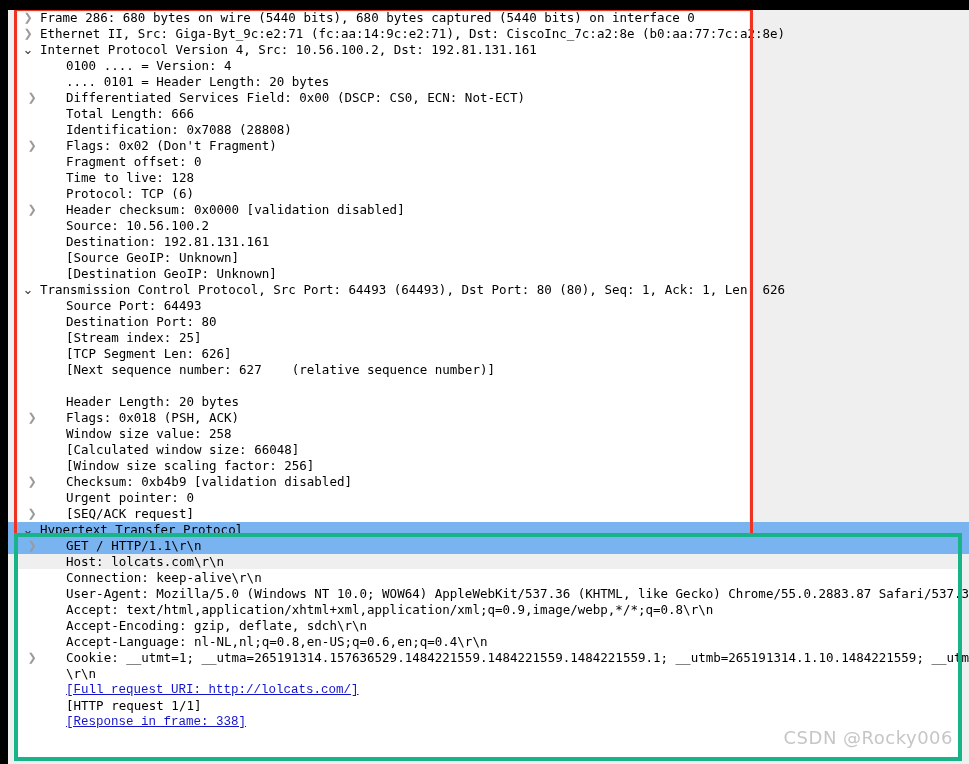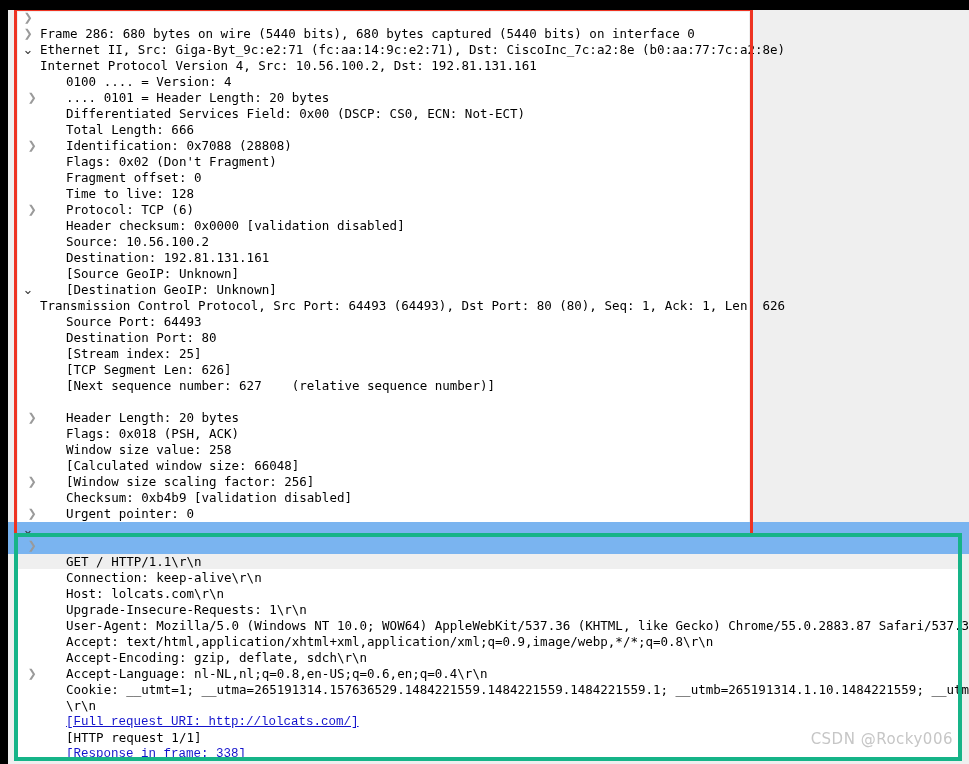--- a/index.html
+++ b/index.html
@@ -80,21 +80,20 @@
     user-select: none;
   }
   .row .gutter.d1 { left: 18px; width: 20px; }
   .row .gutter.d2 { left: 18px; width: 28px; }
   .row .txt {
     position: absolute;
     left: 40px; top: 0;
     height: 16px;
     line-height: 16px;
     white-space: pre;
-    margin-top: 16px;
   }
   
   .ind1 .txt { left: 40px; }
   .ind2 .txt { left: 66px; }
   .row.sel-full {
     background: #7ab4f0;
   }
 
   
   .http-white {
@@ -129,21 +128,21 @@
     text-decoration: underline;
     font-family: Liberation Mono, monospace;
   }
 
   
   .watermark {
     position: absolute;
     right: 16px; bottom: 16px;
     color: #c6c6c6;
     font-family: "DejaVu Sans", "Liberation Sans", sans-serif;
-    font-size: 15px;
+    font-size: 18px;
     letter-spacing: 0.5px;
     z-index: 50;
     user-select: none;
   }
 
   
   .top-strip {
     position: absolute;
     left: 0; top: 0;
     width: 969px; height: 10px;
@@ -198,23 +197,22 @@
       <div class="row ind2"><span class="gutter d2"></span><span class="txt">Header Length: 20 bytes</span></div>
       <div class="row ind2"><span class="gutter d2">❯</span><span class="txt">Flags: 0x018 (PSH, ACK)</span></div>
       <div class="row ind2"><span class="gutter d2"></span><span class="txt">Window size value: 258</span></div>
       <div class="row ind2"><span class="gutter d2"></span><span class="txt">[Calculated window size: 66048]</span></div>
       <div class="row ind2"><span class="gutter d2"></span><span class="txt">[Window size scaling factor: 256]</span></div>
       <div class="row ind2"><span class="gutter d2">❯</span><span class="txt">Checksum: 0xb4b9 [validation disabled]</span></div>
       <div class="row ind2"><span class="gutter d2"></span><span class="txt">Urgent pointer: 0</span></div>
       <div class="row ind2"><span class="gutter d2">❯</span><span class="txt">[SEQ/ACK request]</span></div>
       <div class="row ind1 sel-full"><span class="gutter d1" style="color: rgb(51, 51, 51); font-size: 13px;">⌄</span><span class="txt">Hypertext Transfer Protocol</span></div>
       <div class="row ind2 sel-full"><span class="gutter d2">❯</span><span class="txt">GET / HTTP/1.1\r\n</span></div>
+      <div class="row ind2"><span class="gutter d2"></span><span class="txt">Host: lolcats.com\r\n</span></div>
       <div class="row ind2"><span class="gutter d2"></span><span class="txt">Connection: keep-alive\r\n</span></div>
-      <div class="row ind2"><span class="gutter d2"></span><span class="txt">Host: lolcats.com\r\n</span></div>
-      <div class="row ind2"><span class="gutter d2"></span><span class="txt">Upgrade-Insecure-Requests: 1\r\n</span></div>
       <div class="row ind2"><span class="gutter d2"></span><span class="txt">User-Agent: Mozilla/5.0 (Windows NT 10.0; WOW64) AppleWebKit/537.36 (KHTML, like Gecko) Chrome/55.0.2883.87 Safari/537.36\r\n</span></div>
       <div class="row ind2"><span class="gutter d2"></span><span class="txt">Accept: text/html,application/xhtml+xml,application/xml;q=0.9,image/webp,*/*;q=0.8\r\n</span></div>
       <div class="row ind2"><span class="gutter d2"></span><span class="txt">Accept-Encoding: gzip, deflate, sdch\r\n</span></div>
       <div class="row ind2"><span class="gutter d2"></span><span class="txt">Accept-Language: nl-NL,nl;q=0.8,en-US;q=0.6,en;q=0.4\r\n</span></div>
       <div class="row ind2"><span class="gutter d2">❯</span><span class="txt">Cookie: __utmt=1; __utma=265191314.157636529.1484221559.1484221559.1484221559.1; __utmb=265191314.1.10.1484221559; __utmc=265191314;</span></div>
       <div class="row ind2"><span class="gutter d2"></span><span class="txt">\r\n</span></div>
       <div class="row ind2"><span class="gutter d2"></span><span class="txt link">[Full request URI: http://lolcats.com/]</span></div>
       <div class="row ind2"><span class="gutter d2"></span><span class="txt">[HTTP request 1/1]</span></div>
       <div class="row ind2"><span class="gutter d2"></span><span class="txt link">[Response in frame: 338]</span></div>
     </div>

